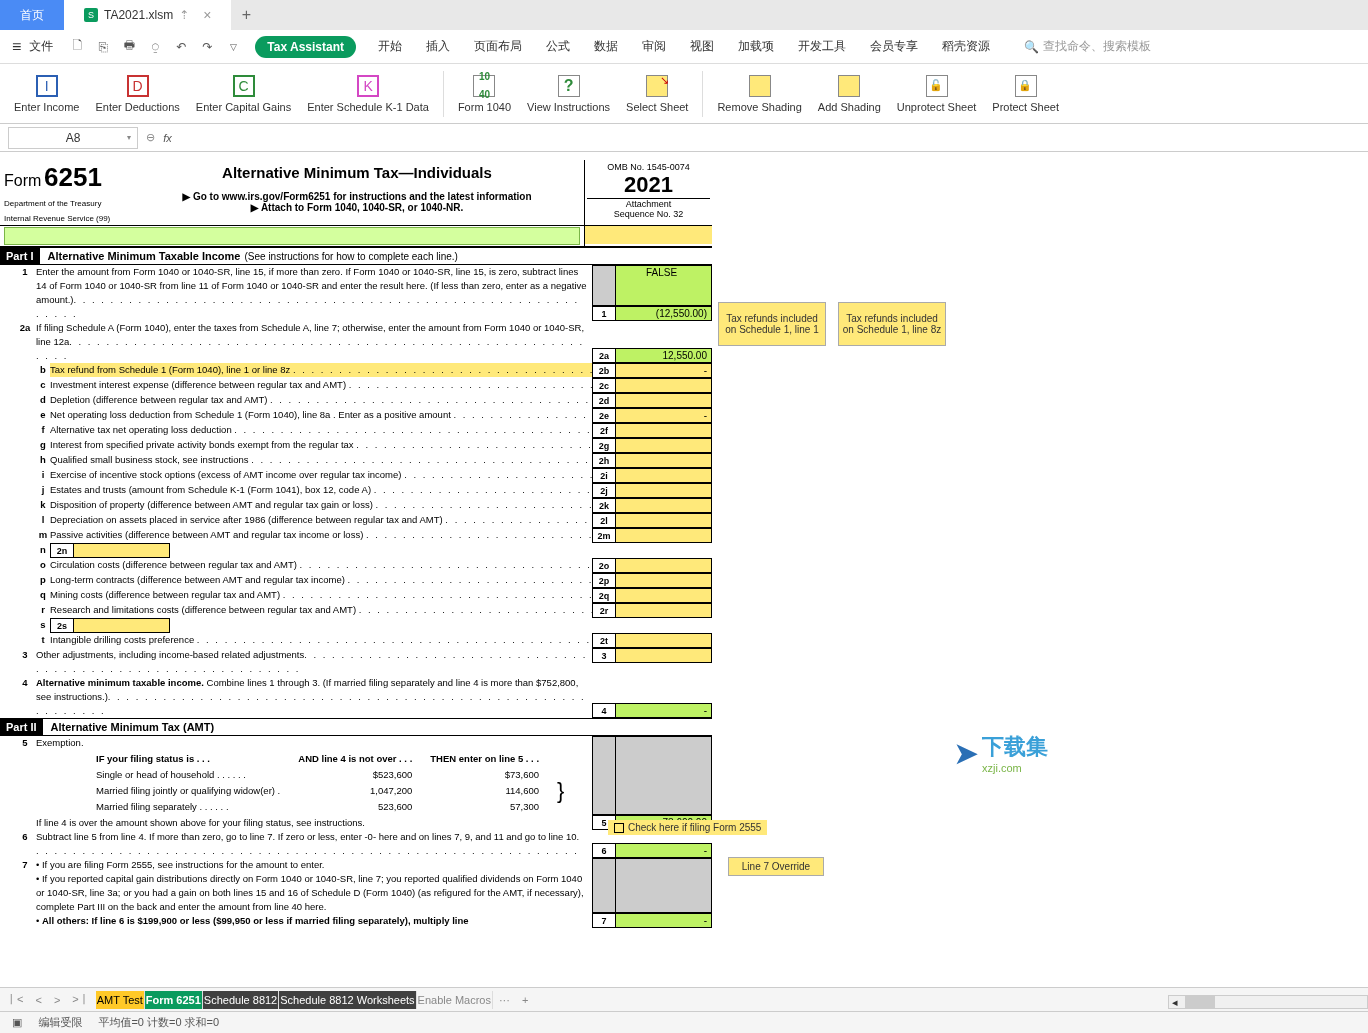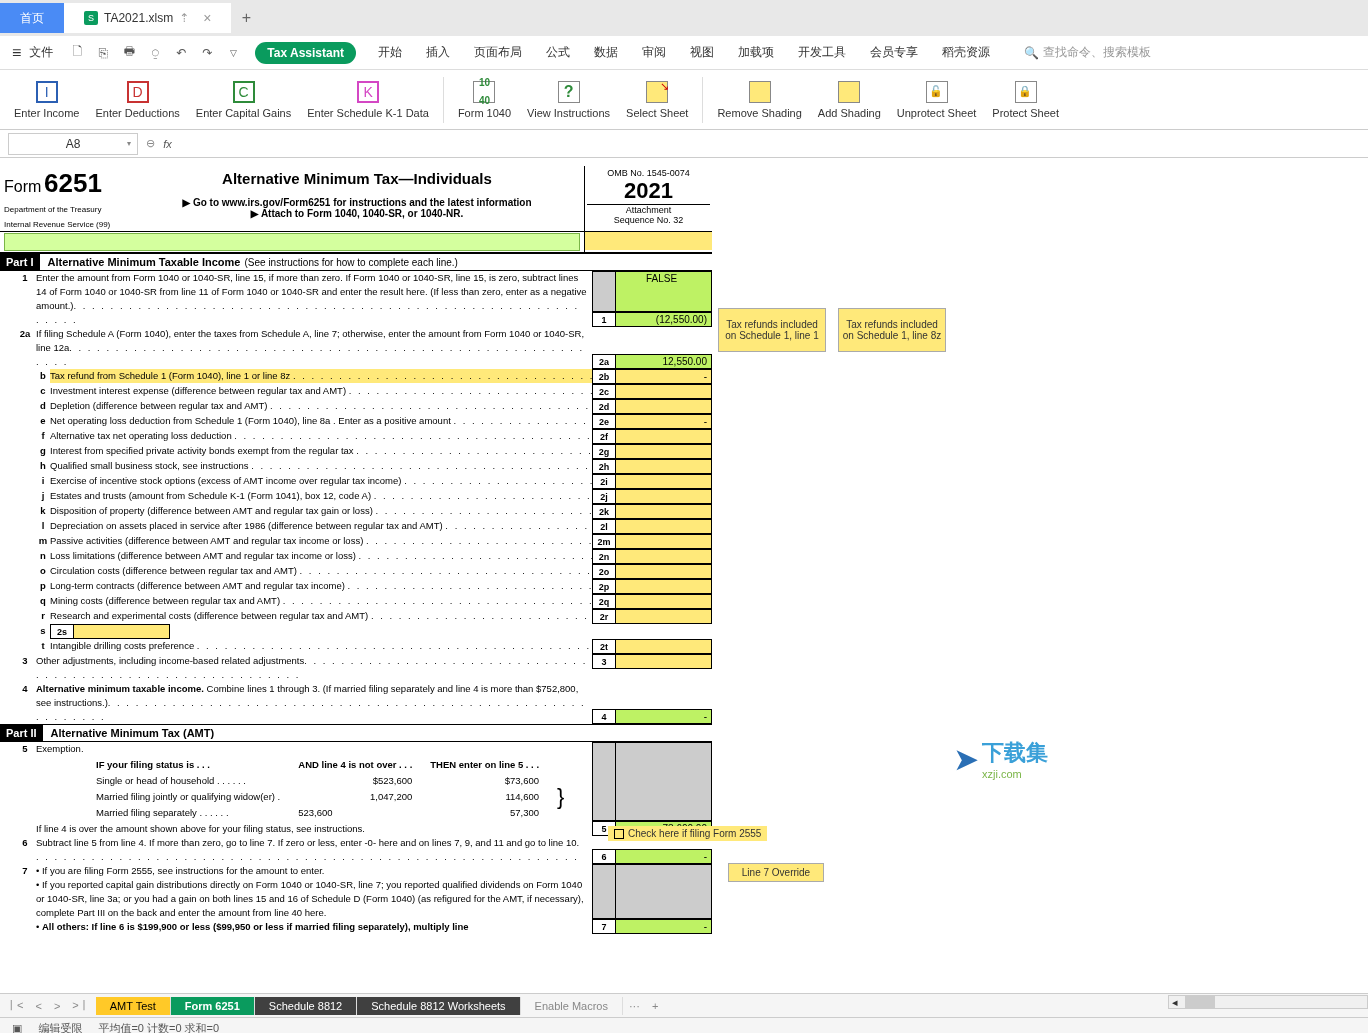--- a/index.html
+++ b/index.html
@@ -1,17 +1,17 @@
 <!DOCTYPE html>
 <html><head>
 <meta charset="utf-8">
 <style>
 *{box-sizing:border-box;margin:0;padding:0}
 body{font-family:"Microsoft YaHei",Arial,sans-serif;font-size:11px;background:#fff;color:#333;width:1368px;height:1033px;overflow:hidden;position:relative}
-.tabbar{height:36px;display:flex;background:#e8e8e8;align-items:center}
+.tabbar{height:30px;display:flex;background:#e8e8e8;align-items:center}
 .tab{height:30px;padding:0 20px;display:flex;align-items:center;gap:6px;font-size:12px;cursor:pointer}
 .tab.home{background:#4a8bf5;color:#fff}
 .tab.active{background:#fff;color:#333}
 .tab-close{margin-left:8px;color:#999;font-size:14px}
 .tab-add{width:30px;text-align:center;color:#666;font-size:16px}
 .ws-icon{width:14px;height:14px;background:#0a9b5e;color:#fff;font-size:9px;display:flex;align-items:center;justify-content:center;border-radius:2px}
 .menubar{height:34px;display:flex;align-items:center;padding:0 12px;gap:4px;border-bottom:1px solid #ddd;font-size:12px}
 .menu-ham{font-size:16px;margin-right:4px}
 .menu-file{margin-right:12px}
 .qat{display:flex;gap:10px;align-items:center;margin-right:10px}
@@ -64,21 +64,21 @@
 .ln-val.shade{background:#ccc}
 .ln-val.hi{background:#ffe97a}
 .ln-stub{width:120px;flex-shrink:0;display:flex}
 .side-note{width:108px;height:44px;background:#ffe97a;border:1px solid #aaa;font-size:10px;text-align:center;padding:4px 2px;display:flex;align-items:center;justify-content:center}
 .exempt-table{margin-left:50px;font-size:9.5px}
 .exempt-table td{padding:0 8px}
 .check-box{background:#ffe97a;padding:2px 6px;font-size:10px;display:flex;align-items:center;gap:4px}
 .override{background:#ffe97a;border:1px solid #aaa;padding:3px 8px;font-size:10px;text-align:center}
 .sheet-tabs{height:24px;display:flex;align-items:center;border-top:1px solid #ccc;background:#f5f5f5;font-size:11px}
 .st-nav{padding:0 6px;color:#888;cursor:pointer}
-.st-tab{padding:3px 14px;cursor:pointer;border-right:1px solid #ddd}
+.st-tab{padding:3px 1px;cursor:pointer;border-right:1px solid #ddd}
 .st-tab.y{background:#ffc928;color:#000}
 .st-tab.g{background:#0a9b5e;color:#fff;font-weight:bold}
 .st-tab.r{background:#404040;color:#fff}
 .st-tab.gray{color:#888}
 .statusbar{height:22px;background:#f5f5f5;border-top:1px solid #ccc;display:flex;align-items:center;padding:0 12px;font-size:11px;gap:16px;color:#555}
 .watermark{position:absolute;right:320px;top:580px;font-size:22px;color:#3aa0d8;font-weight:bold;display:flex;align-items:center;gap:4px}
 .watermark .wm2{font-size:11px;color:#7ab547;font-weight:normal}
 .scroll-right{position:absolute;right:0;bottom:24px;width:200px;height:14px;background:#f0f0f0;border:1px solid #ccc;display:flex}
 .scroll-right .thumb{width:30px;height:100%;background:#ccc;margin-left:4px}
 </style>
@@ -336,21 +336,20 @@
         <div class="form-line" style="padding-left: 36px;">
           <div class="ln-let">m</div>
           <div class="ln-txt" style="white-space:nowrap;overflow:hidden"><span>Passive activities (difference between AMT and regular tax income or loss)</span> <span class="dots"></span></div>
           <div class="ln-stub">
             <div class="ln-box">2m</div>
             <div class="ln-val hi"></div>
           </div>
         </div>
         <div class="form-line" style="padding-left: 36px;">
           <div class="ln-let">n</div>
-          <div class="ln-txt" style="white-space:nowrap;overflow:hidden"><span>Loss limitations (difference between AMT and regular tax income or loss)</span> <span class="dots"></span></div>
           <div class="ln-stub">
             <div class="ln-box">2n</div>
             <div class="ln-val hi"></div>
           </div>
         </div>
         <div class="form-line" style="padding-left: 36px;">
           <div class="ln-let">o</div>
           <div class="ln-txt" style="white-space:nowrap;overflow:hidden"><span>Circulation costs (difference between regular tax and AMT)</span> <span class="dots"></span></div>
           <div class="ln-stub">
             <div class="ln-box">2o</div>
@@ -368,21 +367,21 @@
         <div class="form-line" style="padding-left: 36px;">
           <div class="ln-let">q</div>
           <div class="ln-txt" style="white-space:nowrap;overflow:hidden"><span>Mining costs (difference between regular tax and AMT)</span> <span class="dots"></span></div>
           <div class="ln-stub">
             <div class="ln-box">2q</div>
             <div class="ln-val hi"></div>
           </div>
         </div>
         <div class="form-line" style="padding-left: 36px;">
           <div class="ln-let">r</div>
-          <div class="ln-txt" style="white-space:nowrap;overflow:hidden"><span>Research and experimental costs (difference between regular tax and AMT)</span> <span class="dots"></span></div>
+          <div class="ln-txt" style="white-space:nowrap;overflow:hidden"><span>Research and limitations costs (difference between regular tax and AMT)</span> <span class="dots"></span></div>
           <div class="ln-stub">
             <div class="ln-box">2r</div>
             <div class="ln-val hi"></div>
           </div>
         </div>
         <div class="form-line" style="padding-left: 36px;">
           <div class="ln-let">s</div>
           <div class="ln-stub">
             <div class="ln-box">2s</div>
             <div class="ln-val hi"></div>
@@ -438,21 +437,21 @@
                 <td style="text-align:right">$73,600</td>
                 <td rowspan="3" style="font-size:22px">}</td>
               </tr>
         <tr>
                 <td><span>Married filing jointly or qualifying widow(er)</span> .</td>
                 <td style="text-align:right">1,047,200</td>
                 <td style="text-align:right">114,600</td>
               </tr>
         <tr>
                 <td><span>Married filing separately</span> . . . . . .</td>
-                <td style="text-align:left">523,600</td>
+                <td style="text-align:right">523,600</td>
                 <td style="text-align:right">57,300</td>
               </tr>
       </tbody>
           </table>
       <div>If line 4 is over the amount shown above for your filing status, see instructions.</div>
     </div>
     <div class="ln-stub" style="flex-direction:column;justify-content:flex-end">
       <div style="display:flex;flex:1">
             <div class="ln-box shade" style="height:auto"></div>
             <div class="ln-val shade" style="height:auto"></div>

